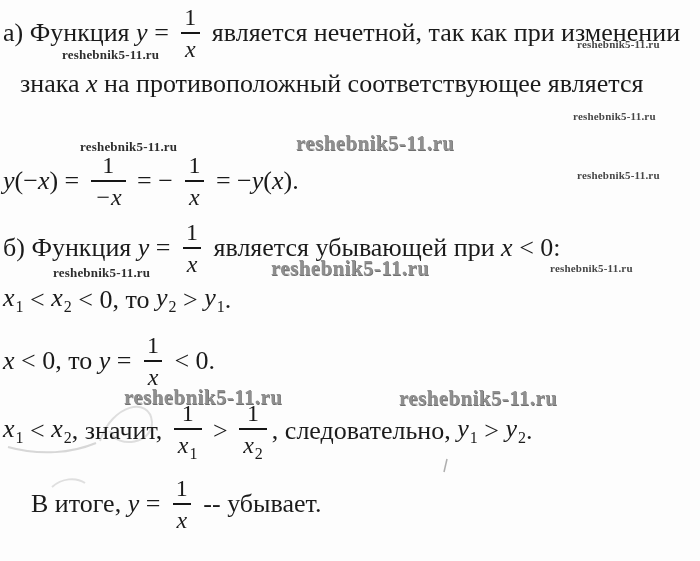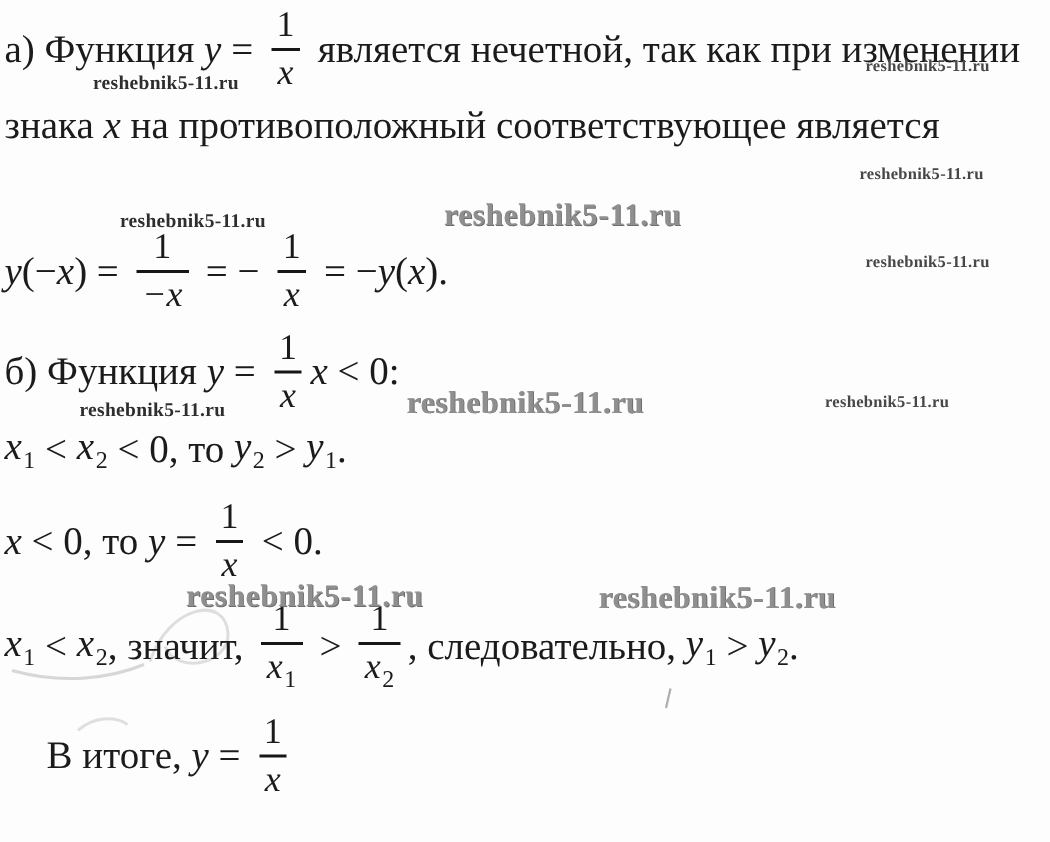--- a/index.html
+++ b/index.html
@@ -55,27 +55,27 @@
 <body>
 
 <div class="doc">
   <svg class="scribbles" width="700" height="561" viewBox="0 0 700 561">
     <path d="M8 447 C 40 456, 72 453, 96 443" fill="none" stroke="#c6c6c6" stroke-width="2" opacity="0.7"></path>
     <path d="M100 441 C 112 404, 150 396, 152 422 C 153 443, 118 450, 110 431" fill="none" stroke="#c9c9c9" stroke-width="2" opacity="0.6"></path>
     <path d="M52 487 C 62 478, 76 477, 85 483" fill="none" stroke="#cccccc" stroke-width="2" opacity="0.6"></path>
     <path d="M447 459 L 444 472" fill="none" stroke="#9a9a9a" stroke-width="1.5" opacity="0.8"></path>
   </svg>
 <div class="line" style="top: 4px; height: 58px;"><span class="seg">а) Функция </span><span class="seg it">y</span><span class="seg"> = </span><span class="frac"><span class="num">1</span><span class="den">x</span></span><span class="seg"> является нечетной, так как при изменении</span></div>
-    <div class="line" style="top: 68px; height: 32px;"><span class="seg">знака </span><span class="seg it">x</span><span class="seg"> на противоположный соответствующее является</span></div>
+    <div class="line" style="top: 68px; height: 32px; margin-left: 17px;"><span class="seg">знака </span><span class="seg it">x</span><span class="seg"> на противоположный соответствующее является</span></div>
     <div class="line" style="top: 151px; height: 60px;"><span class="seg it">y</span><span class="seg">(−</span><span class="seg it">x</span><span class="seg">) = </span><span class="frac"><span class="num">1</span><span class="den">−x</span></span><span class="seg"> = − </span><span class="frac"><span class="num">1</span><span class="den">x</span></span><span class="seg"> = −</span><span class="seg it">y</span><span class="seg">(</span><span class="seg it">x</span><span class="seg">).</span></div>
-    <div class="line" style="top: 219px; height: 58px; justify-content: center;"><span class="seg">б) Функция </span><span class="seg it">y</span><span class="seg"> = </span><span class="frac"><span class="num">1</span><span class="den">x</span></span><span class="seg it">x</span><span class="seg"> &lt; 0:</span></div>
+    <div class="line" style="top: 219px; height: 58px; justify-content: center;"><span class="seg">б) Функция </span><span class="seg it">y</span><span class="seg"> = </span><span class="frac"><span class="num">1</span><span class="den">x</span></span><span class="seg"> является убывающей при </span><span class="seg it">x</span><span class="seg"> &lt; 0:</span></div>
     <div class="line" style="top: 283px; height: 34px;"><span class="seg it">x<span class="sub">1</span></span><span class="seg"> &lt; </span><span class="seg it">x<span class="sub">2</span></span><span class="seg"> &lt; 0, то </span><span class="seg it">y<span class="sub">2</span></span><span class="seg"> &gt; </span><span class="seg it">y<span class="sub">1</span></span><span class="seg">.</span></div>
     <div class="line" style="top: 331px; height: 60px;"><span class="seg it">x</span><span class="seg"> &lt; 0, то </span><span class="seg it">y</span><span class="seg"> = </span><span class="frac"><span class="num">1</span><span class="den">x</span></span><span class="seg"> &lt; 0.</span></div>
     <div class="line" style="top: 400px; height: 62px;"><span class="seg it">x<span class="sub">1</span></span><span class="seg"> &lt; </span><span class="seg it">x<span class="sub">2</span></span><span class="seg">, значит, </span><span class="frac"><span class="num">1</span><span class="den">x<span class="sub">1</span></span></span><span class="seg"> &gt; </span><span class="frac"><span class="num">1</span><span class="den">x<span class="sub">2</span></span></span><span class="seg">, следовательно, </span><span class="seg it">y<span class="sub">1</span></span><span class="seg"> &gt; </span><span class="seg it">y<span class="sub">2</span></span><span class="seg">.</span></div>
-    <div class="line" style="top: 474px; height: 60px; margin-left: 28px;"><span class="seg">В итоге, </span><span class="seg it">y</span><span class="seg"> = </span><span class="frac"><span class="num">1</span><span class="den">x</span></span></div>
+    <div class="line" style="top: 474px; height: 60px; margin-left: 28px;"><span class="seg">В итоге, </span><span class="seg it">y</span><span class="seg"> = </span><span class="frac"><span class="num">1</span><span class="den">x</span></span><span class="seg"> -- убывает.</span></div>
     <span class="wm wm-small-dark" style="left: 62px; top: 47px;">reshebnik5-11.ru</span>
     <span class="wm wm-small-light" style="left: 577px; top: 38px;">reshebnik5-11.ru</span>
     <span class="wm wm-small-light" style="left: 573px; top: 110px;">reshebnik5-11.ru</span>
     <span class="wm wm-small-dark" style="left: 80px; top: 139px;">reshebnik5-11.ru</span>
     <span class="wm wm-large" style="left: 296px; top: 131px;">reshebnik5-11.ru</span>
     <span class="wm wm-small-light" style="left: 577px; top: 169px;">reshebnik5-11.ru</span>
     <span class="wm wm-small-dark" style="left: 53px; top: 265px;">reshebnik5-11.ru</span>
     <span class="wm wm-large" style="left: 271px; top: 256px;">reshebnik5-11.ru</span>
     <span class="wm wm-small-light" style="left: 550px; top: 262px;">reshebnik5-11.ru</span>
     <span class="wm wm-large" style="left: 124px; top: 385px;">reshebnik5-11.ru</span>

